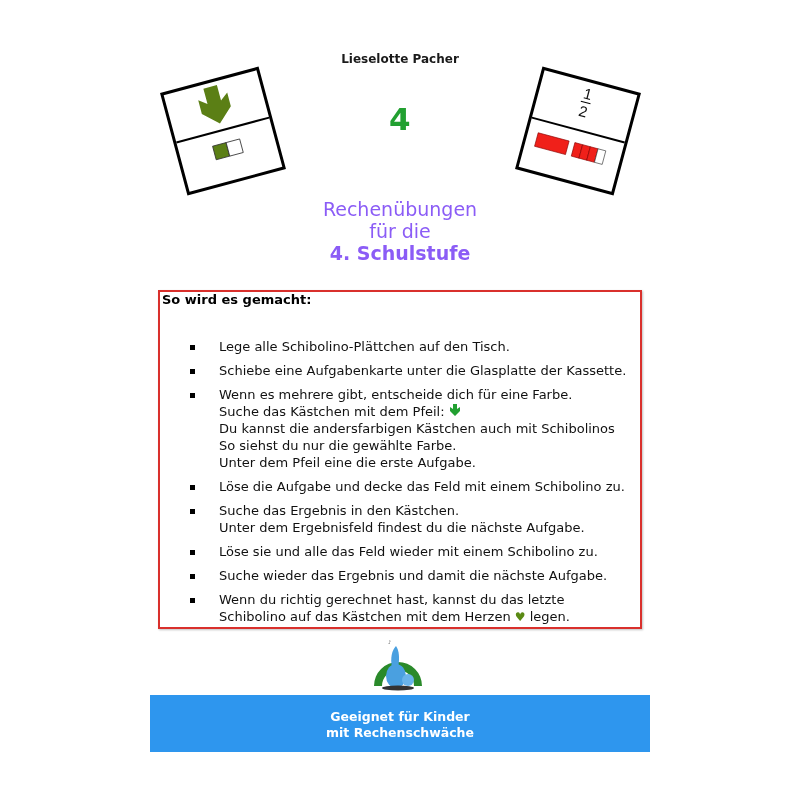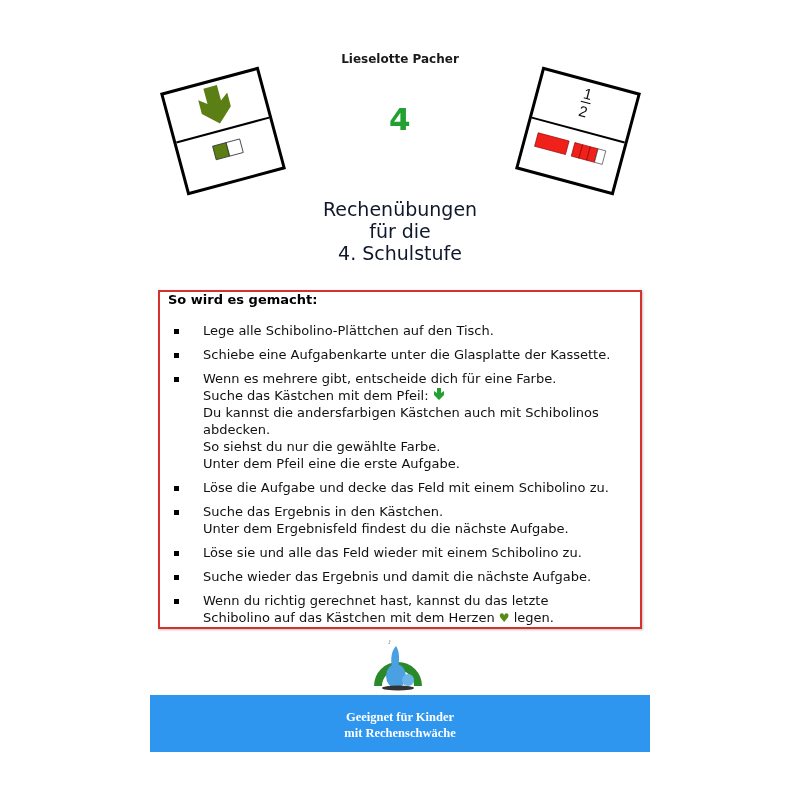--- a/index.html
+++ b/index.html
@@ -3,41 +3,41 @@
 <meta charset="utf-8">
 <style>
   html, body { margin:0; padding:0; }
   body { width:800px; height:800px; background:#ffffff; position:relative; overflow:hidden;
          font-family:"DejaVu Sans", sans-serif; color:#111; }
   .author { position:absolute; top:52px; left:0; width:800px; text-align:center;
             font-weight:bold; font-size:12px; color:#1a1a1a; }
   .title { position:absolute; top:98px; left:0; width:800px; text-align:center;
            font-weight:bold; font-size:33px; color:#22a031; line-height:38px; letter-spacing:0.5px; }
   .title .num { display:block; font-size:31px; margin-top:2px; }
-  .sub { position:absolute; top:198px; left:0; width:800px; text-align:center; font-size:19px; line-height:22px; color:#0f172a; }
-  .sub .grade { font-weight:normal; display:block; }
+  .sub { position:absolute; top:198px; left:0; width:800px; text-align:center; font-size:19px; line-height:22px; color:#8b5cf6; }
+  .sub .grade { font-weight:bold; display:block; }
   .card { position:absolute; width:96px; height:100px; border:3px solid #000; background:#fff; }
   .card .half { position:absolute; left:0; width:96px; height:50px; }
   .card .top { top:0; border-bottom:2px solid #000; height:48px; }
   .card .bottom { top:50px; }
   .card-left { left:172px; top:78px; transform:rotate(-15deg); }
   .card-right { left:527px; top:78px; transform:rotate(15deg); }
   .frac { position:absolute; left:0; width:96px; top:4px; text-align:center; font-family:"Liberation Sans", sans-serif; font-size:15px; line-height:15px; }
   .frac .line { width:10px; height:1px; background:#000; margin:1px auto; }
   .red-box { position:absolute; left:158px; top:290px; width:480px; height:335px; border:2px solid #d9302c;
              box-shadow:1px 1px 2px rgba(0,0,0,0.25); }
-  .red-box h2 { margin:0; position:absolute; left:8px; top:0px; font-size:13px; font-weight:bold; color:#000; }
-  .steps { position:absolute; left:14px; top:30px; width:466px; margin:0; padding:0; list-style:none; }
+  .red-box h2 { margin:0; position:absolute; left:2px; top:0px; font-size:13px; font-weight:bold; color:#000; }
+  .steps { position:absolute; left:14px; top:30px; width:466px; margin:16px; padding:0; list-style:none; }
   .steps li { position:relative; padding-left:29px; font-size:13px; line-height:17px; margin-bottom:7px; color:#111; }
   .steps li .bullet { position:absolute; left:0; top:7px; width:5px; height:5px; background:#000; }
   .steps li .line { display:block; }
   .arrow-inline { display:inline-block; vertical-align:-1px; margin-left:4px; }
   .heart-inline { color:#5a8a14; font-size:12px; }
   .logo { position:absolute; left:368px; top:640px; width:60px; height:50px; }
-  .band { position:absolute; left:150px; top:695px; width:500px; height:57px; background:#2e96ee;font-family:Liberation Serif, serif; }
+  .band { position:absolute; left:150px; top:695px; width:500px; height:57px; background:#2e96ee; }
   .band .txt { position:absolute; top:14px; left:0; width:500px; text-align:center; color:#fff;
                font-weight:bold; font-size:12.5px; line-height:16px; }
 </style>
 </head>
 <body>
 
 <div class="author">Lieselotte Pacher</div>
 
 <div class="card card-left">
   <div class="half top">
@@ -93,21 +93,20 @@
         <span class="bullet"></span>
       <span class="line">Schiebe eine Aufgabenkarte unter die Glasplatte der Kassette.</span>
       </li>
     <li>
         <span class="bullet"></span>
       <span class="line">Wenn es mehrere gibt, entscheide dich für eine Farbe.</span>
       <span class="line"><span>Suche das Kästchen mit dem Pfeil:</span><svg class="arrow-inline" width="12" height="13" viewBox="0 0 12 13">
             <polygon points="4,0 8,0 8,5 11,3 11,7 6,12 1,7 1,3 4,5" fill="#22a031"></polygon>
           </svg></span>
       <span class="line">Du kannst die andersfarbigen Kästchen auch mit Schibolinos</span>
-      <span class="line">abdecken.</span>
       <span class="line">So siehst du nur die gewählte Farbe.</span>
       <span class="line">Unter dem Pfeil eine die erste Aufgabe.</span>
       </li>
     <li>
         <span class="bullet"></span>
       <span class="line">Löse die Aufgabe und decke das Feld mit einem Schibolino zu.</span>
       </li>
     <li>
         <span class="bullet"></span>
       <span class="line">Suche das Ergebnis in den Kästchen.</span>

